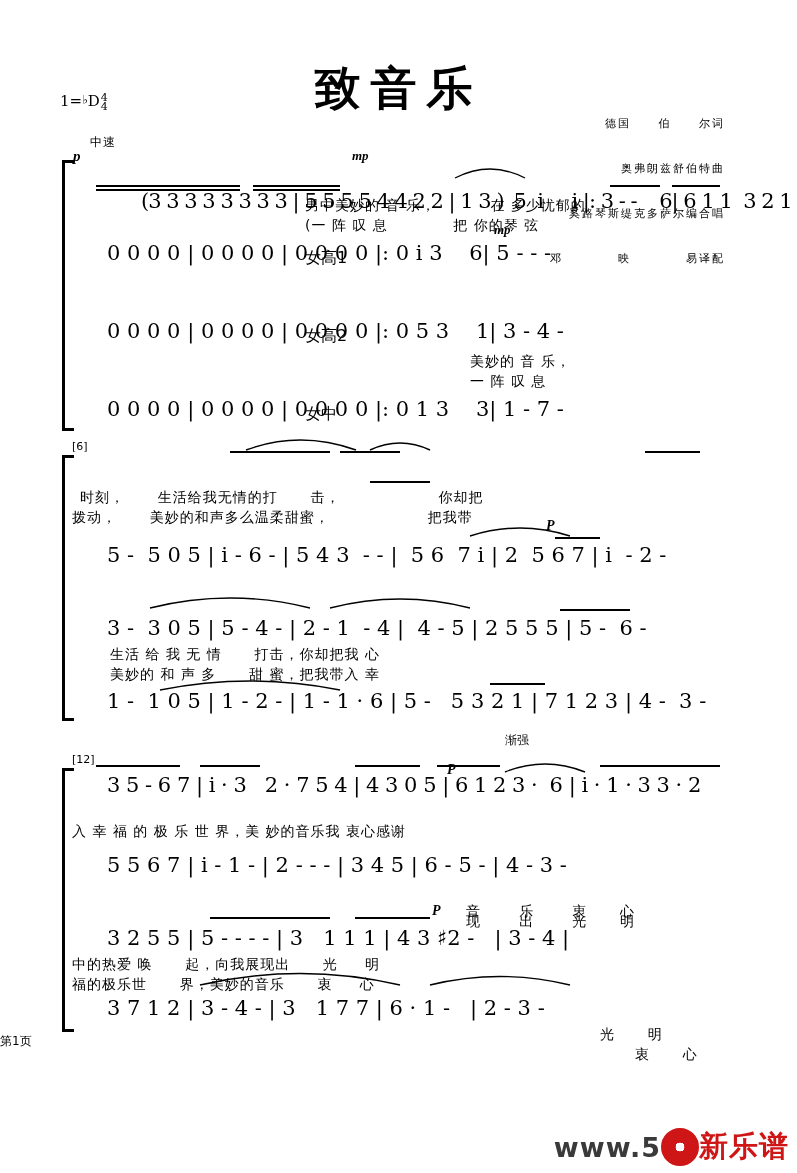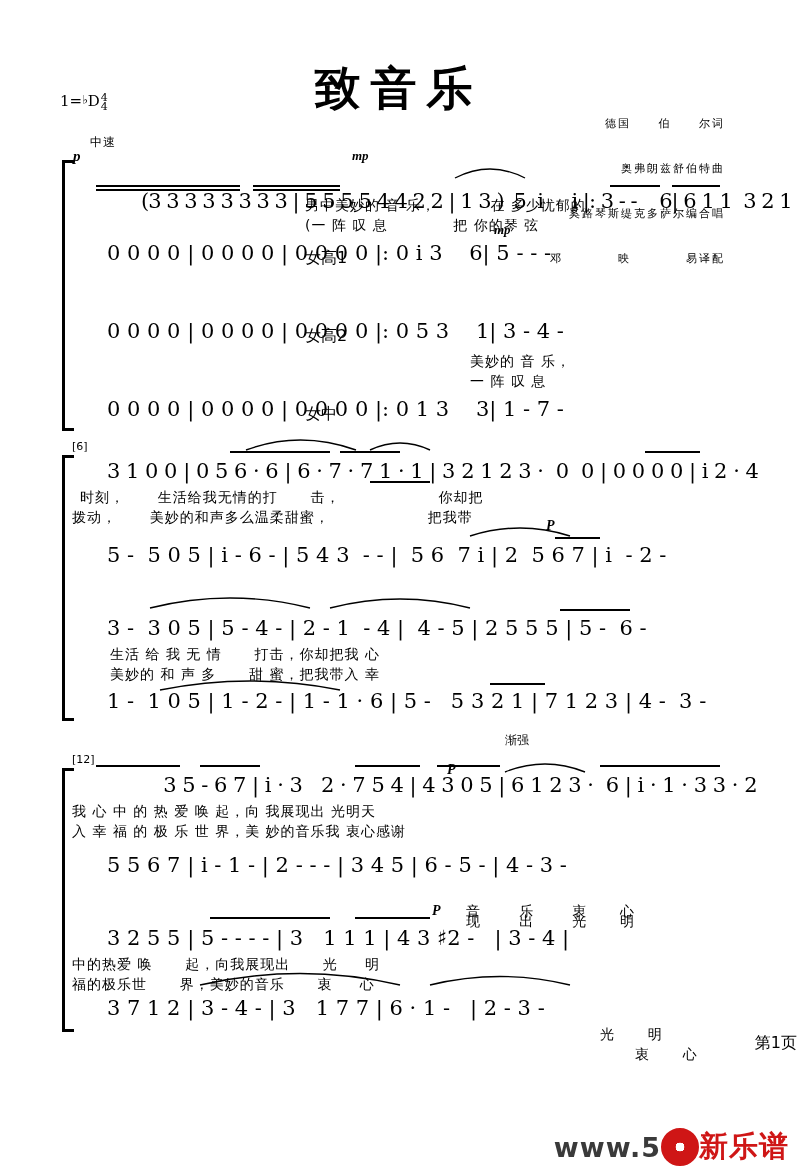--- a/index.html
+++ b/index.html
@@ -91,22 +91,22 @@
     line-height:19px;
     letter-spacing:1px;
   }
   .part{
     font-family:"DejaVu Sans", sans-serif;
     font-size:16px;
     position:absolute;
   }
   .measure{position:absolute;font-family:"DejaVu Sans",sans-serif;font-size:11px;}
   .pagenum{
-    position:absolute;left:0;right:0;top:1033px;text-align:right;
-    font-family:"DejaVu Sans", sans-serif;font-size:16px;margin-left:43px;
+    position:absolute;left:0;right:0;top:1033px;text-align:left;
+    font-family:"DejaVu Sans", sans-serif;font-size:12px;
   }
 
   
   svg.ink{position:absolute;left:0;top:0;width:797px;height:1173px;pointer-events:none;}
 
   
   .watermark{
     position:absolute;right:8px;bottom:6px;
     display:flex;align-items:center;gap:0;
   }
@@ -184,44 +184,40 @@
   </div>
   <div class="part" style="left:305px;top:326px;">女高2</div>
   <div class="lyr" style="position:absolute;left:470px;top:352px;text-align:right;">美妙的 音 乐，</div>
   <div class="lyr" style="position:absolute;left:470px;top:372px;">一 阵 叹 息</div>
 
   <div class="row" style="top:396px;">
     <div class="notes">0 0 0 0 | 0 0 0 0 | 0 0 0 0 |: 0 1 3    3| 1 - 7 -</div>
   </div>
   <div class="part" style="left:305px;top:404px;">女中</div>
 
-  <div class="row" style="top:458px;">
-    <div class="notes" style="letter-spacing:-0.5px;">3 1 0 0 | 0 5 6 · 6 | 6 · 7 · 7 1 · 1 | 3 2 1 2 3 ·  0  0 | 0 0 0 0 | i 2 · 4</div>
-  </div>
   <div class="lyr" style="position:absolute;left:72px;top:488px;padding-left:8px;">时刻，      生活给我无情的打      击，                  你却把</div>
   <div class="lyr" style="position:absolute;left:72px;top:508px;">拨动，      美妙的和声多么温柔甜蜜，                  把我带</div>
 
   <div class="row" style="top:542px;">
     <div class="notes">5 -  5 0 5 | i - 6 - | 5 4 3  - - |  5 6  7 i | 2  5 6 7 | i  - 2 -</div>
   </div>
 
   <div class="row" style="top:615px;">
     <div class="notes">3 -  3 0 5 | 5 - 4 - | 2 - 1  - 4 |  4 - 5 | 2 5 5 5 | 5 -  6 -</div>
   </div>
   <div class="lyr" style="position:absolute;left:110px;top:645px;">生活 给 我 无 情      打击，你却把我 心</div>
   <div class="lyr" style="position:absolute;left:110px;top:665px;">美妙的 和 声 多      甜 蜜，把我带入 幸</div>
 
   <div class="row" style="top:688px;">
     <div class="notes">1 -  1 0 5 | 1 - 2 - | 1 - 1 · 6 | 5 -   5 3 2 1 | 7 1 2 3 | 4 -  3 -</div>
   </div>
 
   <div class="row" style="top:772px;">
-    <div class="notes" style="letter-spacing:-0.5px;text-align:right;">3 5 - 6 7 | i · 3   2 · 7 5 4 | 4 3 0 5 | 6 1 2 3 ·  6 | i · 1 · 3 3 · 2</div>
-  </div>
-  <div class="lyr" style="position:absolute;left:72px;top:802px;">我 心 中 的 热 爱 唤 起，向 我展现出 光明天</div>
+    <div class="notes" style="letter-spacing:-0.5px;">3 5 - 6 7 | i · 3   2 · 7 5 4 | 4 3 0 5 | 6 1 2 3 ·  6 | i · 1 · 3 3 · 2</div>
+  </div>
   <div class="lyr" style="position:absolute;left:72px;top:822px;">入 幸 福 的 极 乐 世 界，美 妙的音乐我 衷心感谢</div>
 
   <div class="row" style="top:852px;">
     <div class="notes">5 5 6 7 | i - 1 - | 2 - - - | 3 4 5 | 6 - 5 - | 4 - 3 -</div>
   </div>
   <div class="lyr" style="position:absolute;left:466px;top:882px;margin-top:30px;">现       出       光      明</div>
   <div class="lyr" style="position:absolute;left:466px;top:902px;">音       乐       衷      心</div>
 
   <div class="row" style="top:925px;">
     <div class="notes">3 2 5 5 | 5 - - - - | 3   1 1 1 | 4 3 ♯2 -   | 3 - 4 |</div>

